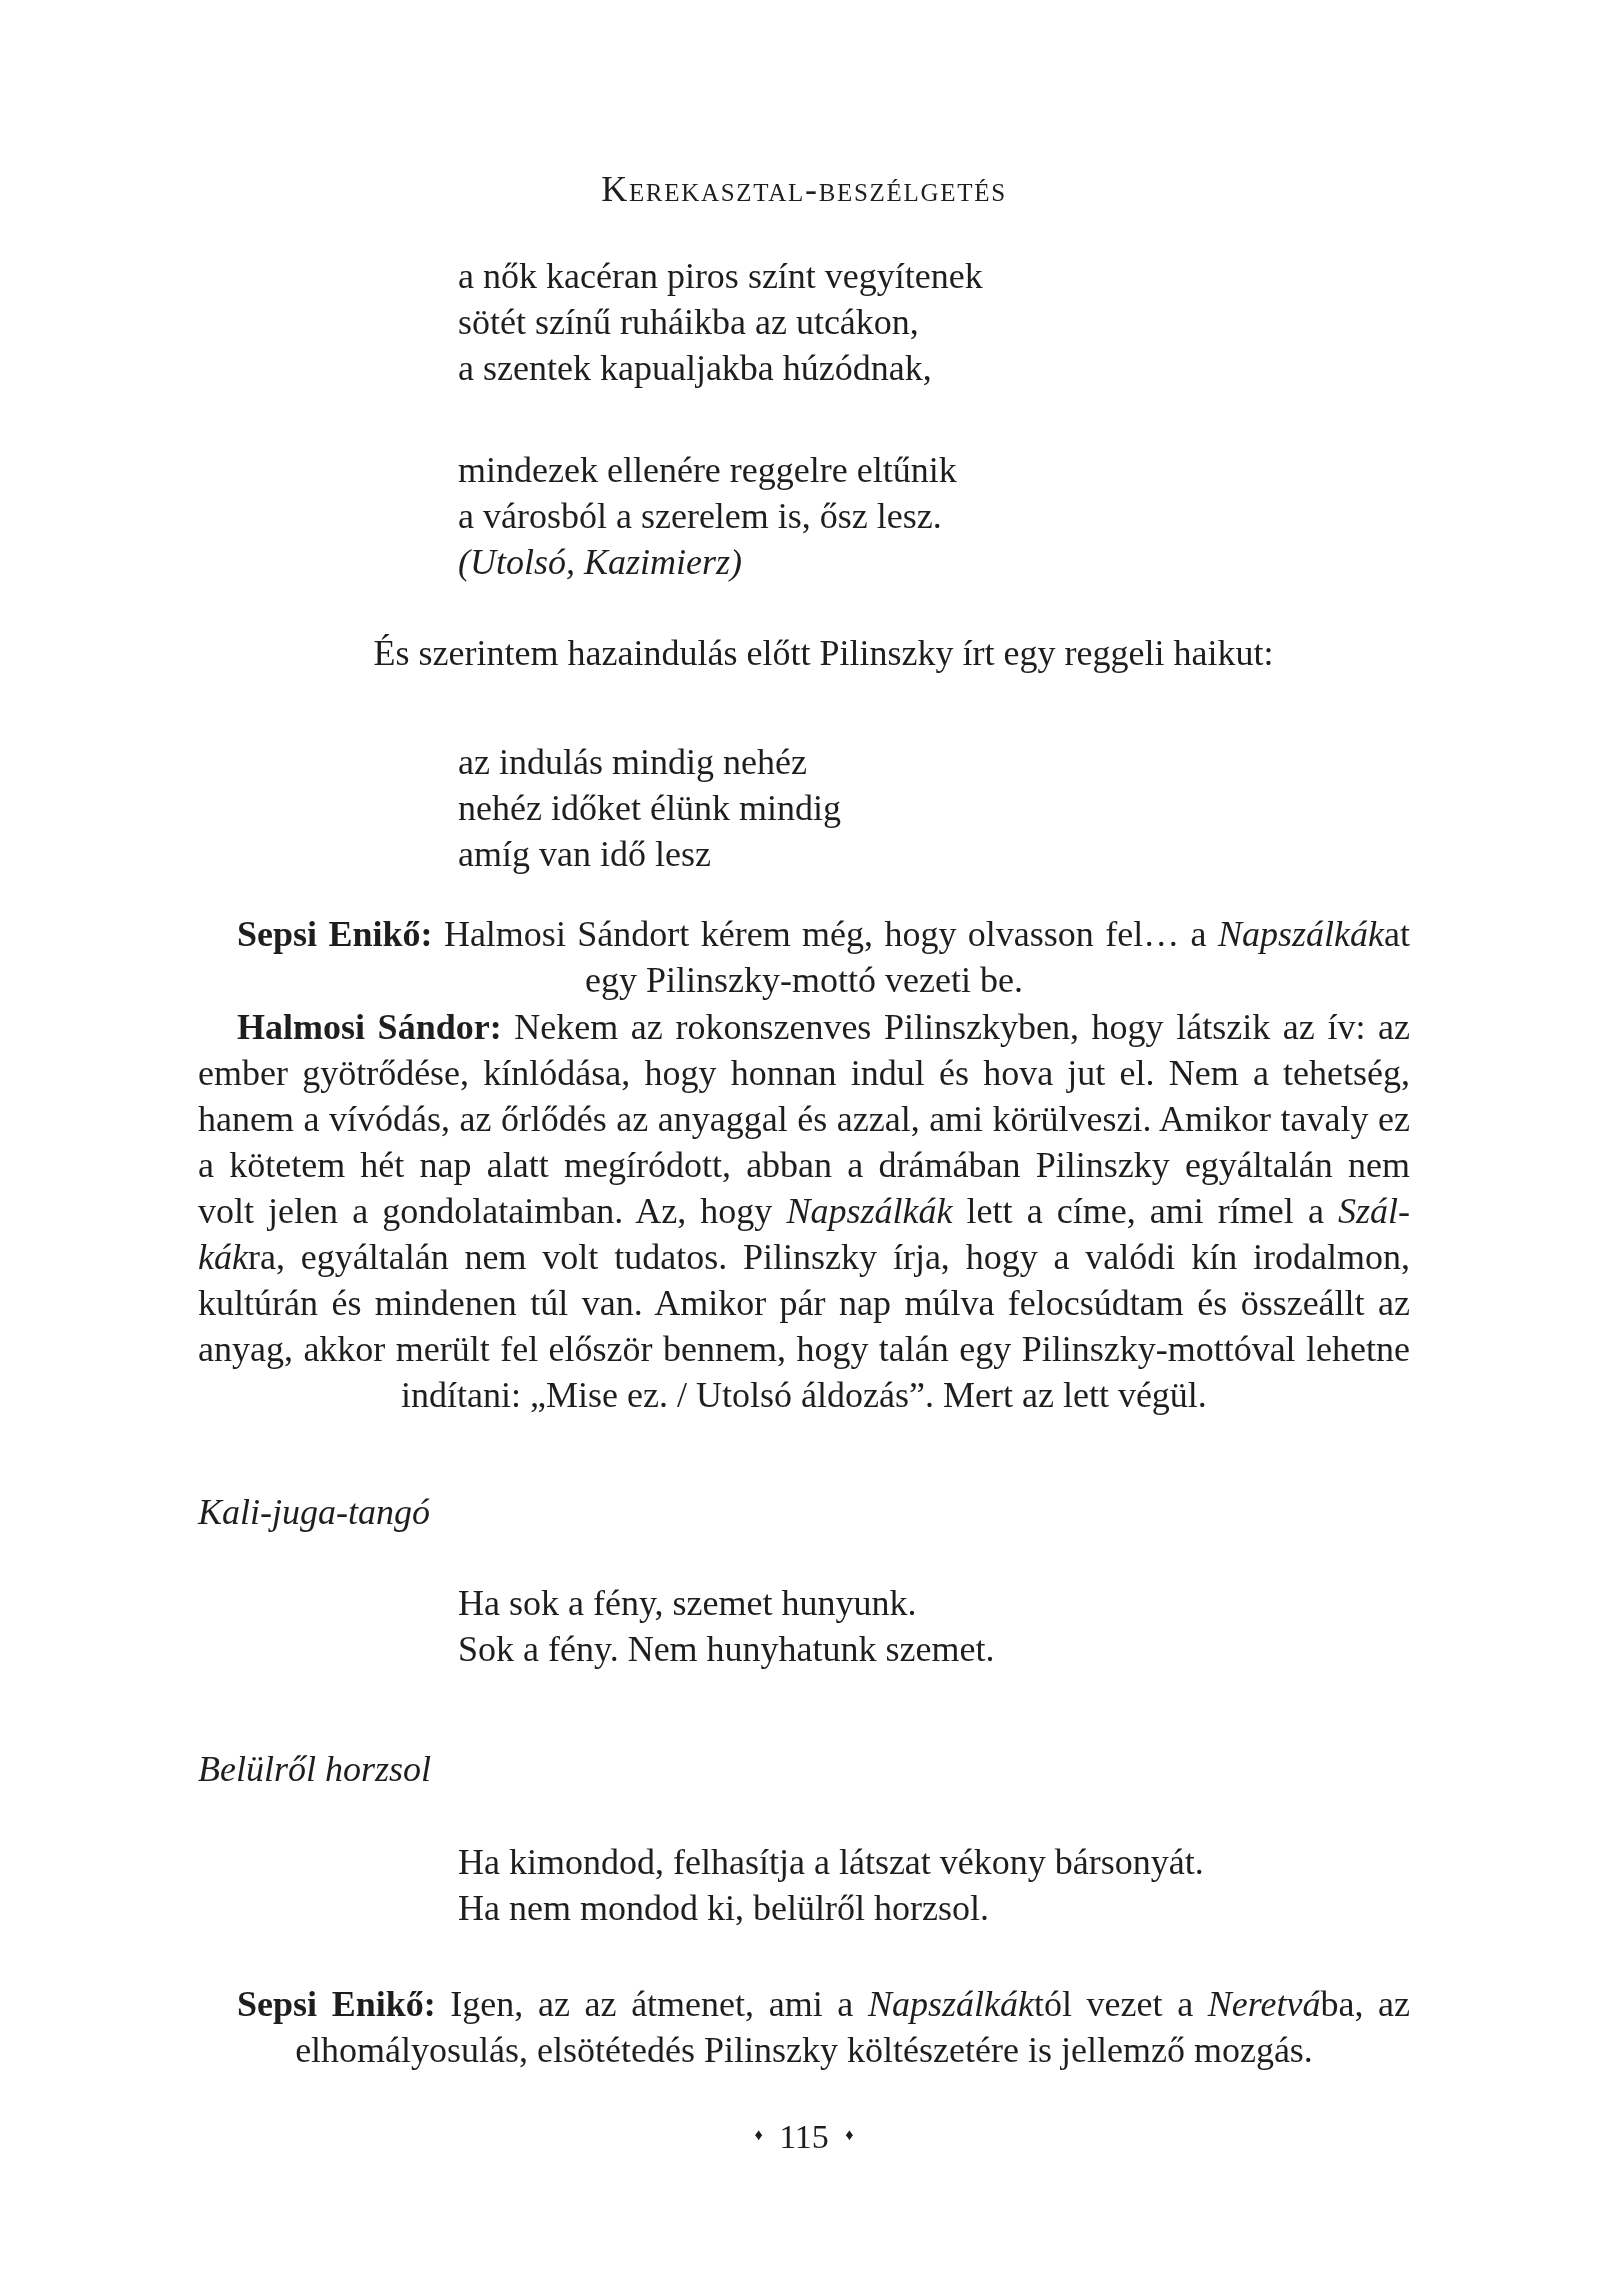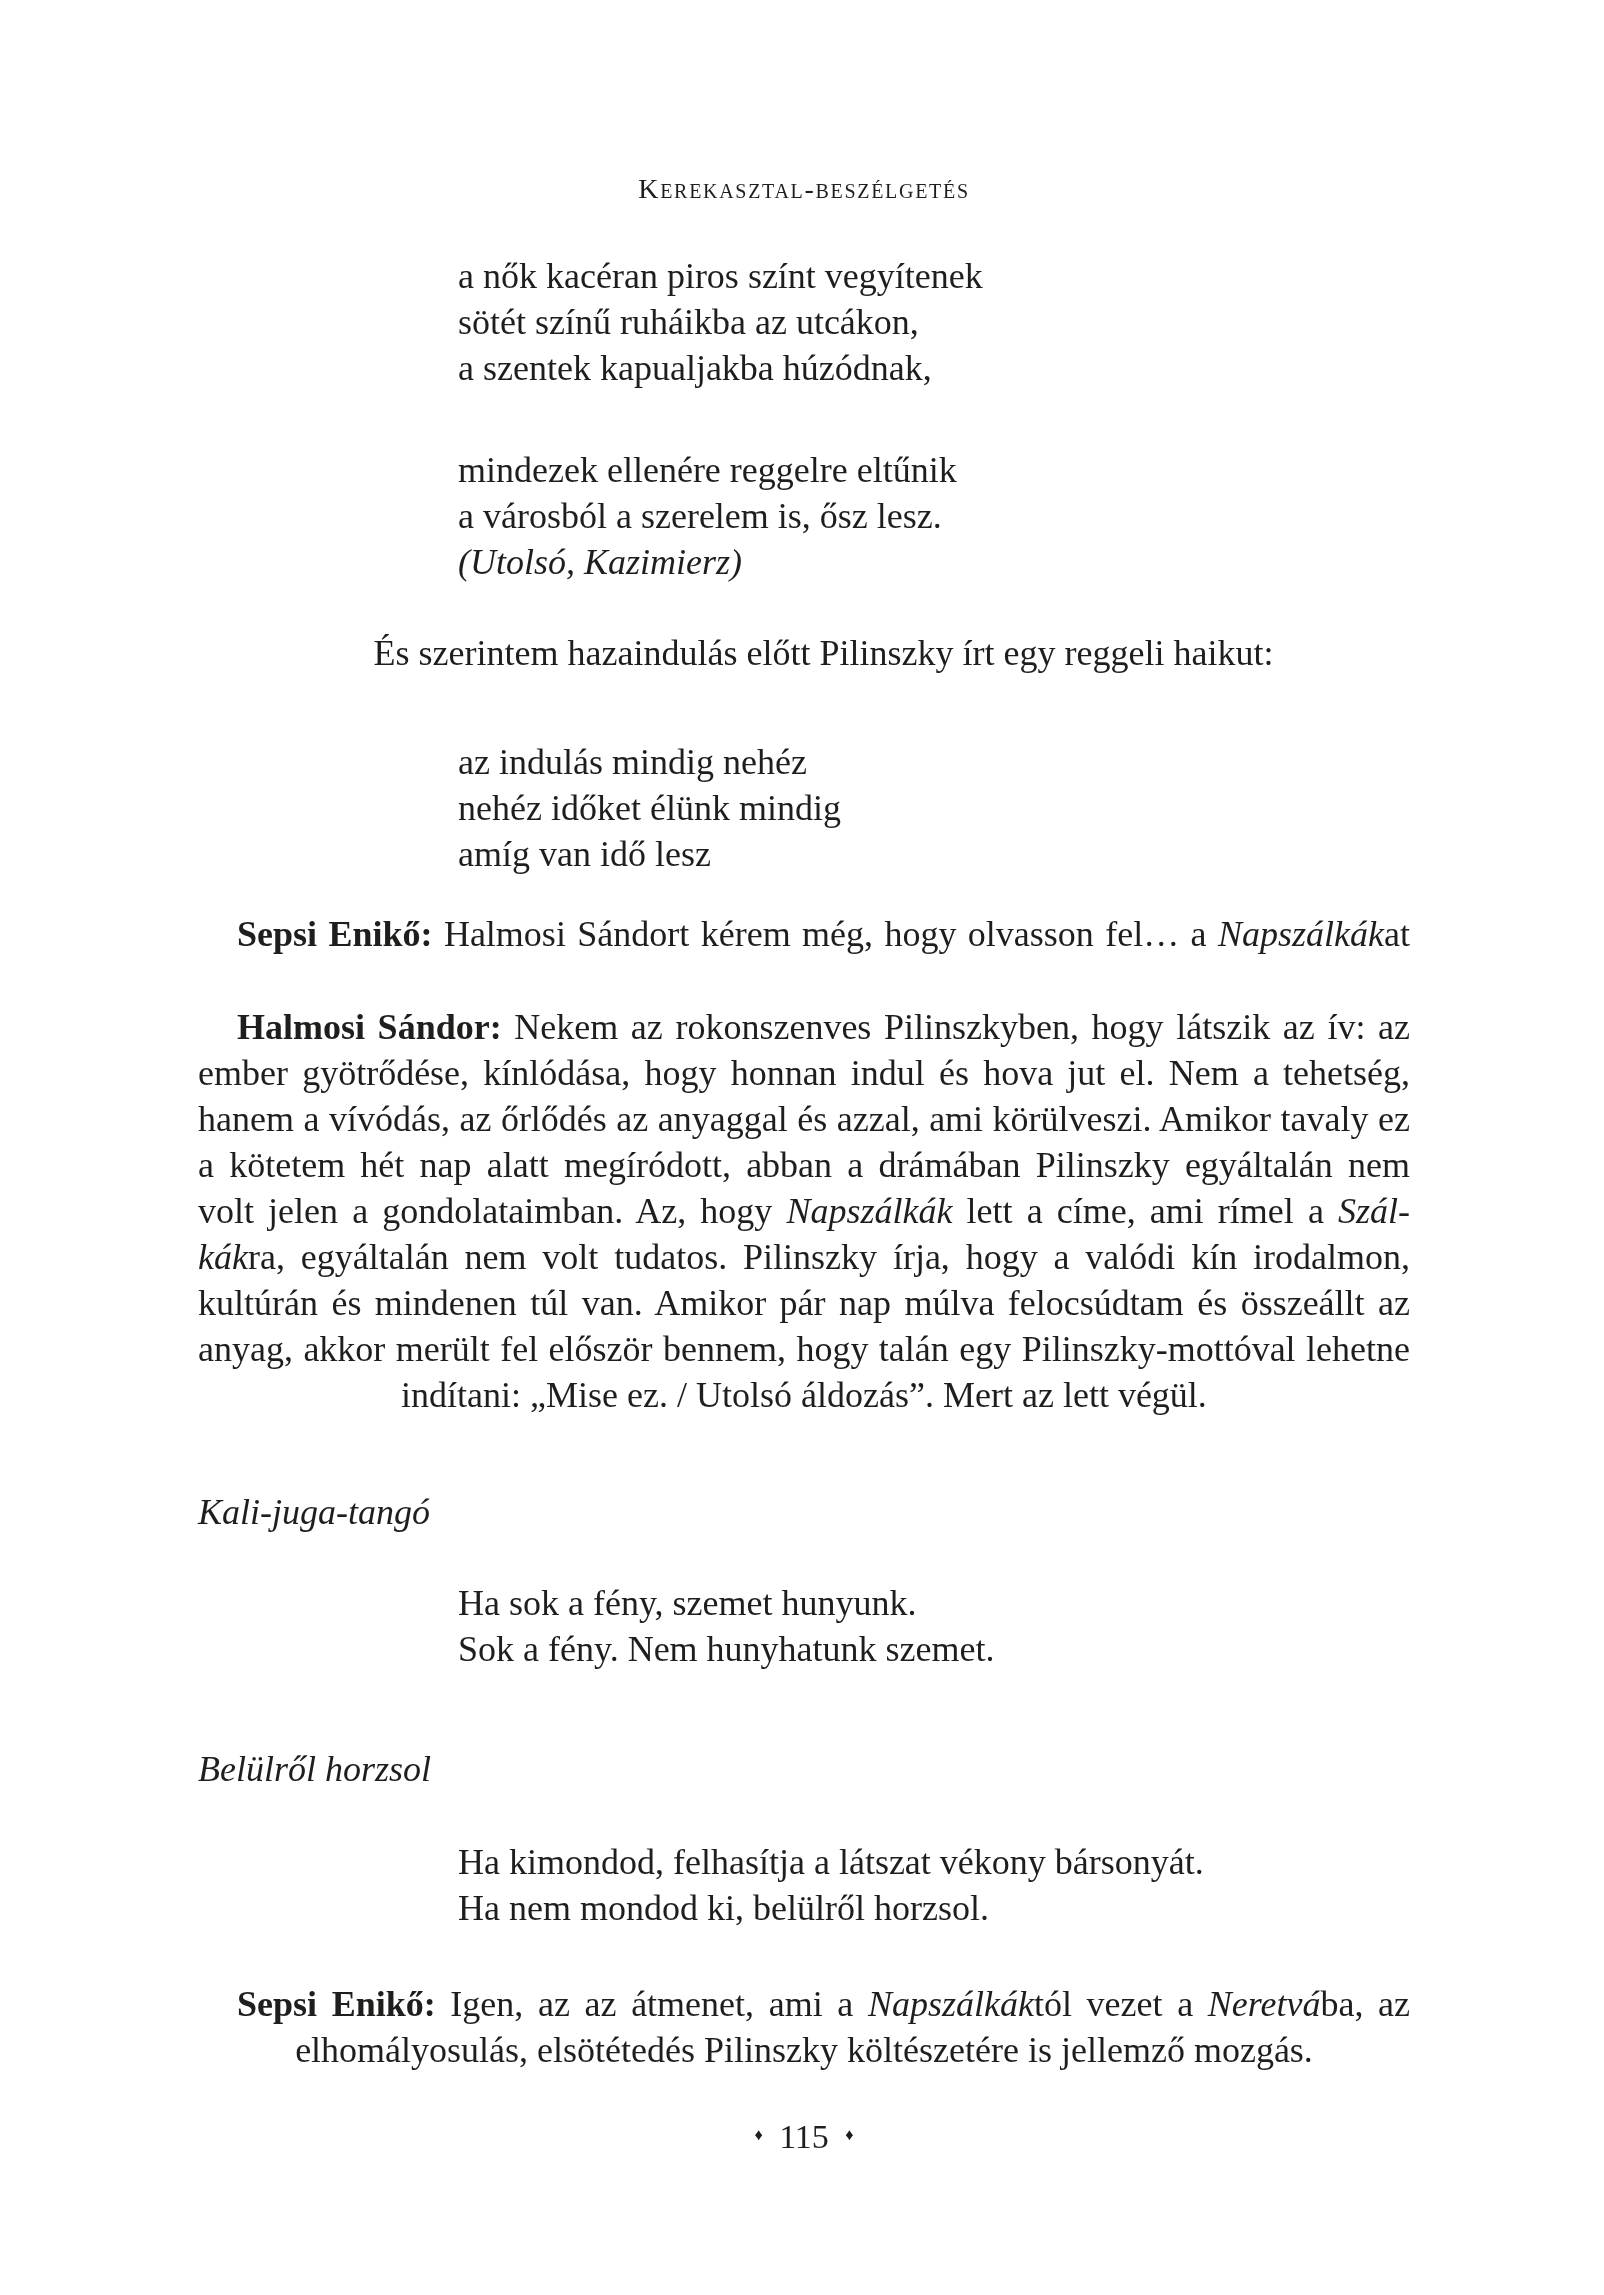--- a/index.html
+++ b/index.html
@@ -21,21 +21,21 @@
   .abs { position: absolute; }
 
   
   .running-head {
     left: 198px;
     width: 1212px;
     top: 166px;
     text-align: center;
     font-variant: small-caps;
     letter-spacing: 1.7px;
-    font-size: 28px;
+    font-size: 36px;
   }
 
   
   .poem { left: 458px; }
   .pline { white-space: nowrap; }
 
   
   .body-block {
     left: 198px;
     width: 1212px;
@@ -99,20 +99,21 @@
   </div>
 
   <div class="abs poem" style="top:739px">
     <div class="pline">az indulás mindig nehéz</div>
     <div class="pline">nehéz időket élünk mindig</div>
     <div class="pline">amíg van idő lesz</div>
   </div>
 
   <div class="abs body-block" style="top:911px">
     <div class="bline jline ind"><span class="sp">Sepsi Enikő:</span><span> Halmosi Sándort kérem még, hogy olvasson fel… a </span><span class="it">Napszálkák</span><span>at</span></div>
+    <div class="bline lastline">egy Pilinszky-mottó vezeti be.</div>
   </div>
 
   <div class="abs body-block" style="top:1004px">
     <div class="bline jline ind"><span class="sp">Halmosi Sándor:</span><span> Nekem az rokonszenves Pilinszkyben, hogy látszik az ív: az</span></div>
     <div class="bline jline">ember gyötrődése, kínlódása, hogy honnan indul és hova jut el. Nem a tehetség,</div>
     <div class="bline jline">hanem a vívódás, az őrlődés az anyaggal és azzal, ami körülveszi. Amikor tavaly ez</div>
     <div class="bline jline">a kötetem hét nap alatt megíródott, abban a drámában Pilinszky egyáltalán nem</div>
     <div class="bline jline"><span>volt jelen a gondolataimban. Az, hogy </span><span class="it">Napszálkák</span><span> lett a címe, ami rímel a </span><span class="it">Szál-</span></div>
     <div class="bline jline"><span class="it">kák</span><span>ra, egyáltalán nem volt tudatos. Pilinszky írja, hogy a valódi kín irodalmon,</span></div>
     <div class="bline jline">kultúrán és mindenen túl van. Amikor pár nap múlva felocsúdtam és összeállt az</div>

